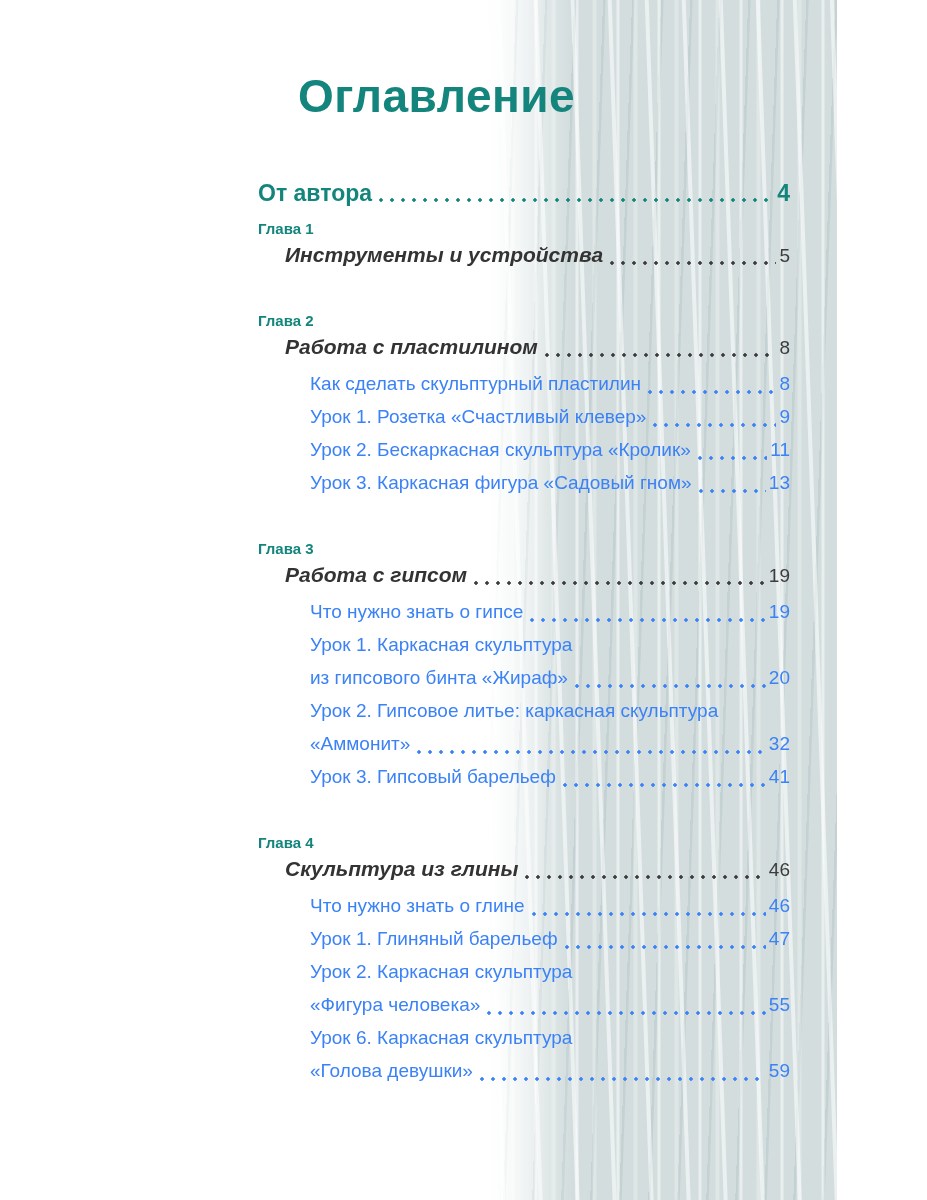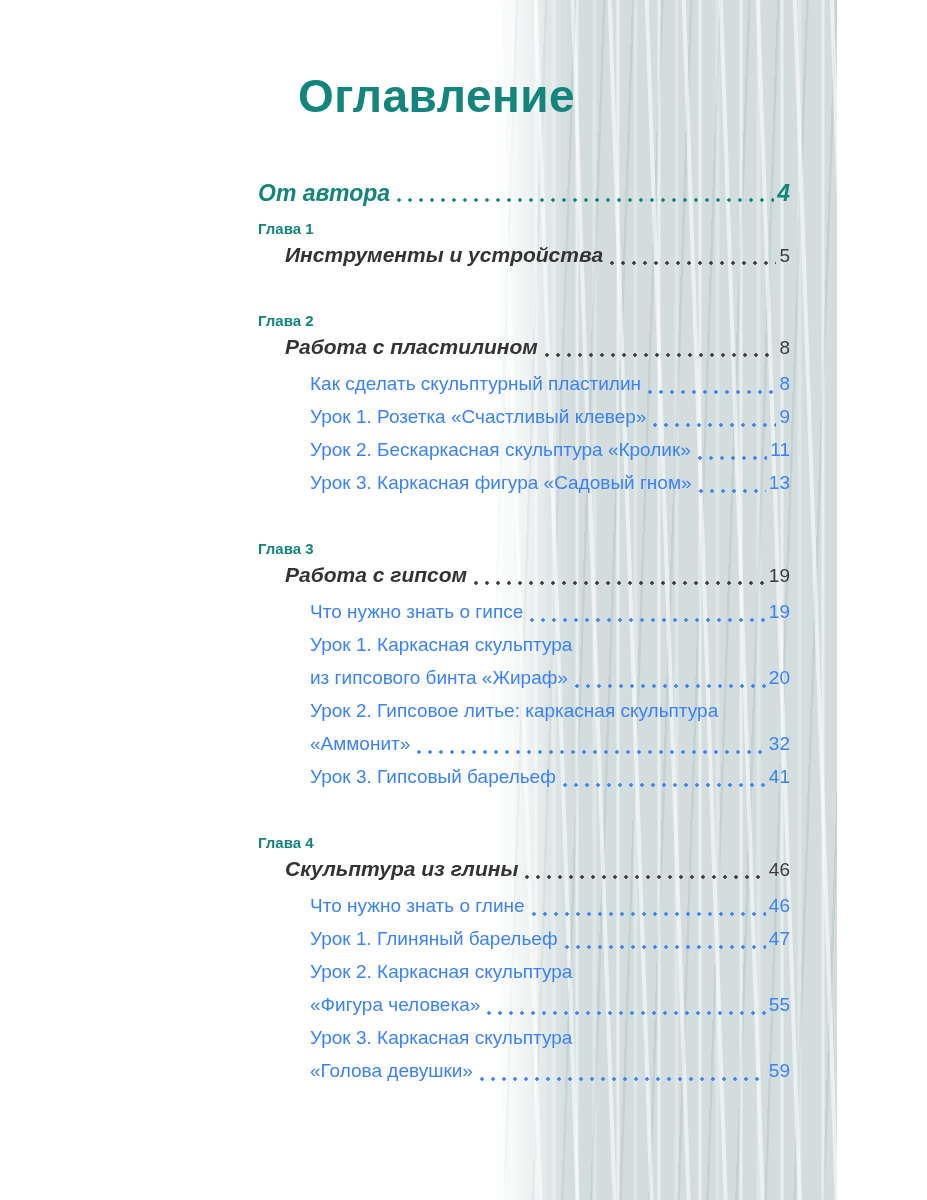--- a/index.html
+++ b/index.html
@@ -70,21 +70,20 @@
     background-position: left bottom;
   }
   .pagenum { white-space: nowrap; }
 
   
   .intro {
     margin-top: 54px;
     line-height: 32px;
     font-size: 23px;
     font-weight: 700;
-    font-style: italic;
     color: #13857c;
   }
   .intro .leader { margin-bottom: 7px; }
 
   
   .chapter { margin-top: 10px; }
   .chapter + .chapter { margin-top: 40px; }
   .chapter-label {
     font-size: 15px;
     font-weight: 700;
@@ -218,21 +217,21 @@
           <span>Урок 1. Глиняный барельеф</span>
           <span class="leader"></span>
           <span class="pagenum">47</span>
         </div>
         <div class="item-pre">Урок 2. Каркасная скульптура</div>
         <div class="row item">
           <span>«Фигура человека»</span>
           <span class="leader"></span>
           <span class="pagenum">55</span>
         </div>
-        <div class="item-pre">Урок 3. Каркасная скульптура</div>
+        <div class="item-pre">Урок 6. Каркасная скульптура</div>
         <div class="row item">
           <span>«Голова девушки»</span>
           <span class="leader"></span>
           <span class="pagenum">59</span>
         </div>
       </div>
     </div>
 
   </div>
 </div>

